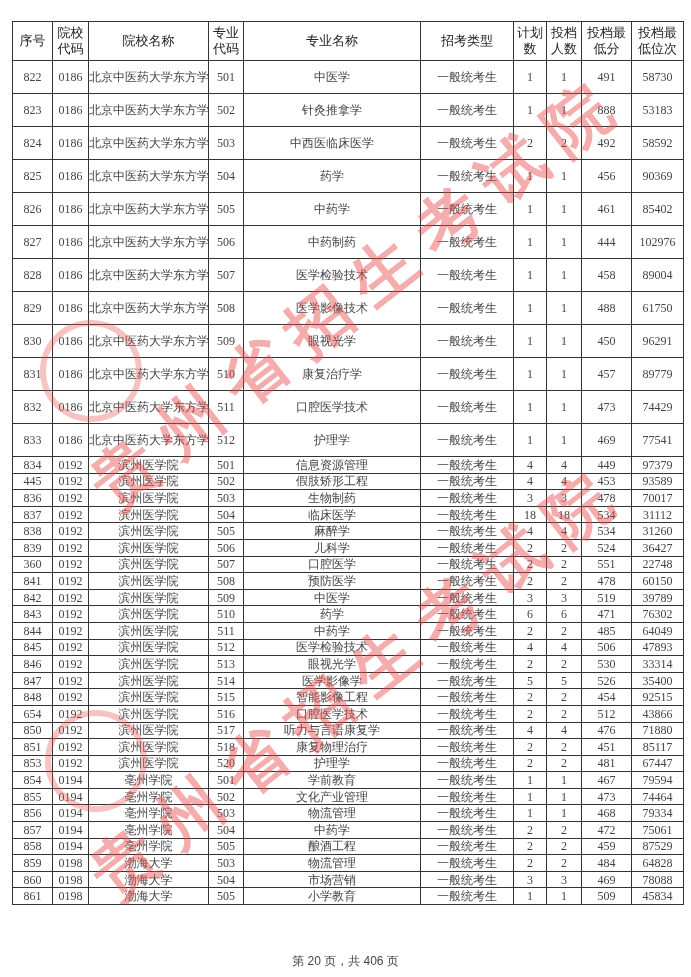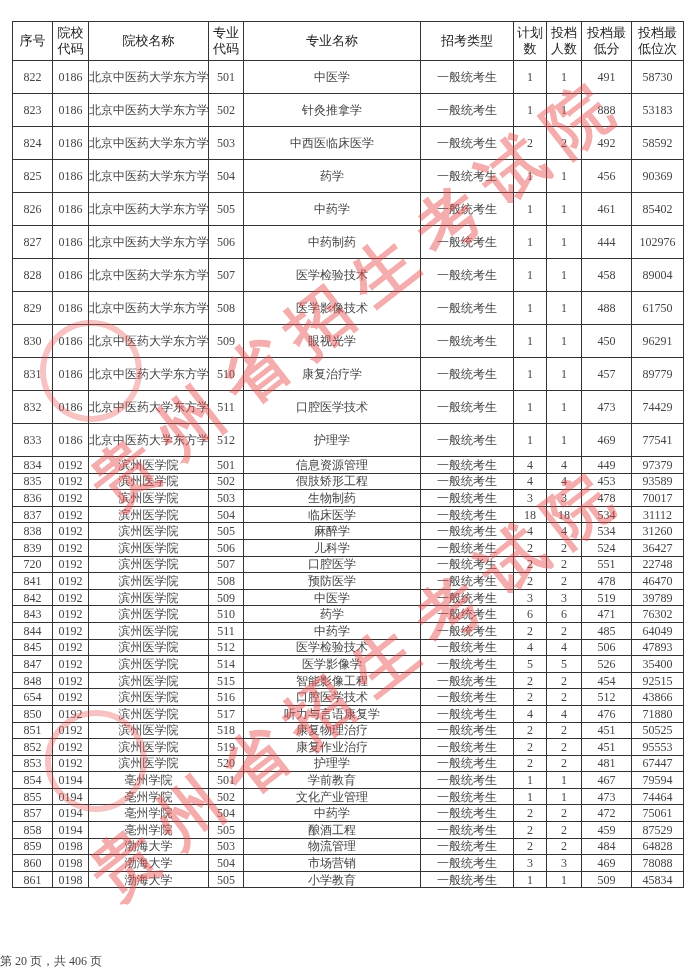--- a/index.html
+++ b/index.html
@@ -11,22 +11,22 @@
     table.adm th, table.adm td { border: 1px solid #333; padding: 0; text-align: center;
                 vertical-align: middle; overflow: hidden; white-space: nowrap; }
     table.adm th { font-family: "DejaVu Sans", "Liberation Sans", sans-serif; font-weight: normal;
                 font-size: 13px; line-height: 16px; height: 38px; color: #222; white-space: normal; }
     table.adm td { font-size: 12px; color: #444; }
     tr.tall td { height: 32px; }
     tr.short td { height: 15.6px; line-height: 14px; font-size: 12px; }
     td.school-wrap { white-space: normal; line-height: 14px; font-size: 12.5px; padding-top: 0; }
     td.num { font-family: "Liberation Serif", "DejaVu Serif", serif; font-size: 13px; }
     td.major, td.etype, td.school { font-family: "DejaVu Sans", "Liberation Sans", sans-serif; font-size: 12px; }
-    .footer { position: absolute; top: 953px; left: 0; width: 691px; 
-              font-size: 12px; color: #444; font-family: Liberation Serif, serif; }
+    .footer { position: absolute; top: 953px; left: 0; width: 691px; text-align: center;
+              font-size: 12px; color: #444; font-family: Liberation Sans, sans-serif; }
     .watermark { position: absolute; left: 60px; top: 70px; width: 700px; height: 800px;
                  pointer-events: none; }
     .wm-text { position: absolute; left: 40px; top: 380px; transform: rotate(-38deg);
                transform-origin: left center; color: rgba(230,70,70,0.45); font-size: 64px;
                font-weight: bold; letter-spacing: 18px; white-space: nowrap;
                font-family: "DejaVu Sans", sans-serif; }
     .wm-seal { position: absolute; border: 6px solid rgba(230,80,80,0.35); border-radius: 50%; }
   </style>
 </head>
 <body>
@@ -211,21 +211,21 @@
           <td class="school">滨州医学院</td>
           <td class="num">501</td>
           <td class="major">信息资源管理</td>
           <td class="etype">一般统考生</td>
           <td class="num">4</td>
           <td class="num">4</td>
           <td class="num">449</td>
           <td class="num">97379</td>
         </tr>
         <tr class="short">
-          <td class="num">835</td>
+          <td class="num">445</td>
           <td class="num">0192</td>
           <td class="school">滨州医学院</td>
           <td class="num">502</td>
           <td class="major">假肢矫形工程</td>
           <td class="etype">一般统考生</td>
           <td class="num">4</td>
           <td class="num">4</td>
           <td class="num">453</td>
           <td class="num">93589</td>
         </tr>
@@ -271,42 +271,42 @@
           <td class="school">滨州医学院</td>
           <td class="num">506</td>
           <td class="major">儿科学</td>
           <td class="etype">一般统考生</td>
           <td class="num">2</td>
           <td class="num">2</td>
           <td class="num">524</td>
           <td class="num">36427</td>
         </tr>
         <tr class="short">
-          <td class="num">720</td>
+          <td class="num">360</td>
           <td class="num">0192</td>
           <td class="school">滨州医学院</td>
           <td class="num">507</td>
           <td class="major">口腔医学</td>
           <td class="etype">一般统考生</td>
           <td class="num">2</td>
           <td class="num">2</td>
           <td class="num">551</td>
           <td class="num">22748</td>
         </tr>
         <tr class="short">
           <td class="num">841</td>
           <td class="num">0192</td>
           <td class="school">滨州医学院</td>
           <td class="num">508</td>
           <td class="major">预防医学</td>
           <td class="etype">一般统考生</td>
           <td class="num">2</td>
           <td class="num">2</td>
           <td class="num">478</td>
-          <td class="num">46470</td>
+          <td class="num">60150</td>
         </tr>
         <tr class="short">
           <td class="num">842</td>
           <td class="num">0192</td>
           <td class="school">滨州医学院</td>
           <td class="num">509</td>
           <td class="major">中医学</td>
           <td class="etype">一般统考生</td>
           <td class="num">3</td>
           <td class="num">3</td>
@@ -343,20 +343,32 @@
           <td class="school">滨州医学院</td>
           <td class="num">512</td>
           <td class="major">医学检验技术</td>
           <td class="etype">一般统考生</td>
           <td class="num">4</td>
           <td class="num">4</td>
           <td class="num">506</td>
           <td class="num">47893</td>
         </tr>
         <tr class="short">
+          <td class="num">846</td>
+          <td class="num">0192</td>
+          <td class="school">滨州医学院</td>
+          <td class="num">513</td>
+          <td class="major">眼视光学</td>
+          <td class="etype">一般统考生</td>
+          <td class="num">2</td>
+          <td class="num">2</td>
+          <td class="num">530</td>
+          <td class="num">33314</td>
+        </tr>
+        <tr class="short">
           <td class="num">847</td>
           <td class="num">0192</td>
           <td class="school">滨州医学院</td>
           <td class="num">514</td>
           <td class="major">医学影像学</td>
           <td class="etype">一般统考生</td>
           <td class="num">5</td>
           <td class="num">5</td>
           <td class="num">526</td>
           <td class="num">35400</td>
@@ -400,33 +412,21 @@
         <tr class="short">
           <td class="num">851</td>
           <td class="num">0192</td>
           <td class="school">滨州医学院</td>
           <td class="num">518</td>
           <td class="major">康复物理治疗</td>
           <td class="etype">一般统考生</td>
           <td class="num">2</td>
           <td class="num">2</td>
           <td class="num">451</td>
-          <td class="num">50525</td>
-        </tr>
-        <tr class="short">
-          <td class="num">852</td>
-          <td class="num">0192</td>
-          <td class="school">滨州医学院</td>
-          <td class="num">519</td>
-          <td class="major">康复作业治疗</td>
-          <td class="etype">一般统考生</td>
-          <td class="num">2</td>
-          <td class="num">2</td>
-          <td class="num">451</td>
-          <td class="num">95553</td>
+          <td class="num">85117</td>
         </tr>
         <tr class="short">
           <td class="num">853</td>
           <td class="num">0192</td>
           <td class="school">滨州医学院</td>
           <td class="num">520</td>
           <td class="major">护理学</td>
           <td class="etype">一般统考生</td>
           <td class="num">2</td>
           <td class="num">2</td>
@@ -449,20 +449,32 @@
           <td class="num">855</td>
           <td class="num">0194</td>
           <td class="school">亳州学院</td>
           <td class="num">502</td>
           <td class="major">文化产业管理</td>
           <td class="etype">一般统考生</td>
           <td class="num">1</td>
           <td class="num">1</td>
           <td class="num">473</td>
           <td class="num">74464</td>
+        </tr>
+        <tr class="short">
+          <td class="num">856</td>
+          <td class="num">0194</td>
+          <td class="school">亳州学院</td>
+          <td class="num">503</td>
+          <td class="major">物流管理</td>
+          <td class="etype">一般统考生</td>
+          <td class="num">1</td>
+          <td class="num">1</td>
+          <td class="num">468</td>
+          <td class="num">79334</td>
         </tr>
         <tr class="short">
           <td class="num">857</td>
           <td class="num">0194</td>
           <td class="school">亳州学院</td>
           <td class="num">504</td>
           <td class="major">中药学</td>
           <td class="etype">一般统考生</td>
           <td class="num">2</td>
           <td class="num">2</td>

